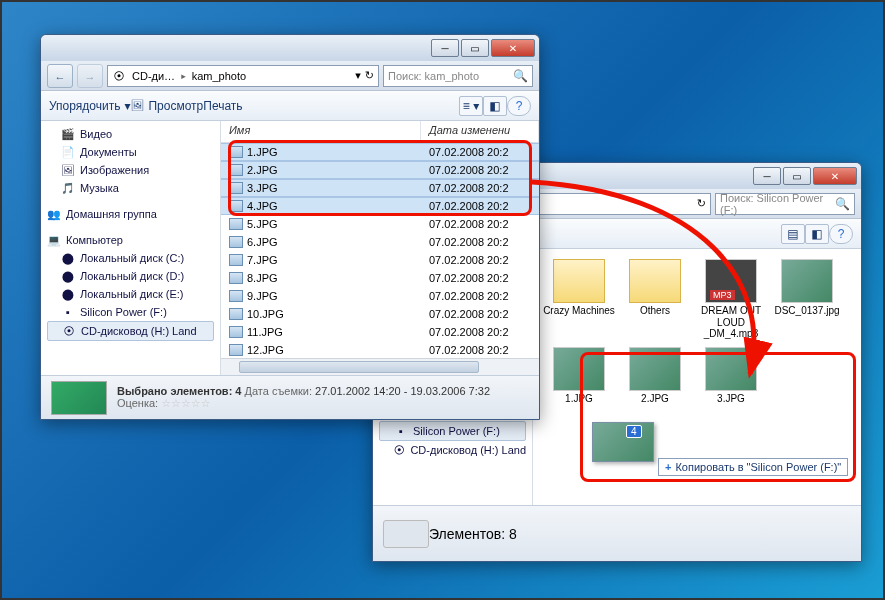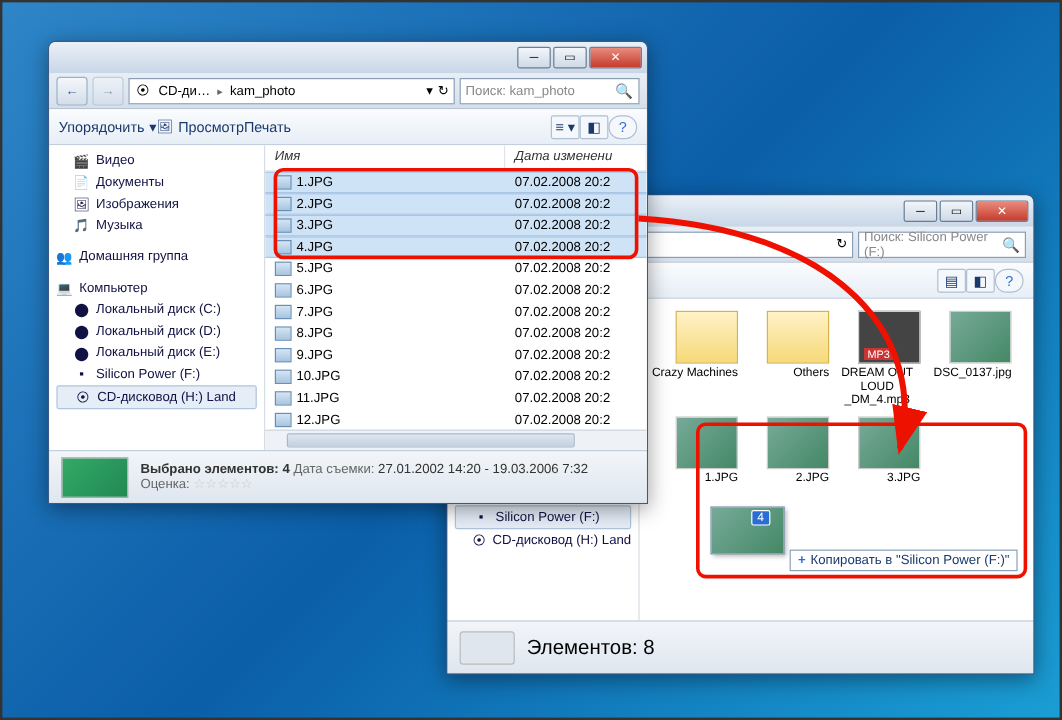--- a/index.html
+++ b/index.html
@@ -33,24 +33,24 @@
 .filelist { flex:1; overflow:hidden; }
 .filerow { display:flex; font-size:11px; height:18px; align-items:center; }
 .filerow .c1 { width:200px; padding-left:8px; display:flex; align-items:center; gap:4px; }
 .filerow .c2 { flex:1; padding-left:8px; }
 .filerow.sel { background:#cfe3f7; border-top:1px solid #a8c5e6; border-bottom:1px solid #a8c5e6; }
 .ficon { width:14px; height:12px; background:linear-gradient(#d5e5f4,#a7c5e0); border:1px solid #6a8fb5; }
 .scrollh { height:17px; background:#eef2f6; border-top:1px solid #d0d6de; position:relative; }
 .scrollh .thumb { position:absolute; left:18px; top:2px; height:12px; width:240px; background:linear-gradient(#dfe7f0,#c2d0e0); border:1px solid #a8b8cb; border-radius:2px; }
 .statusbar { height:44px; background:linear-gradient(#f2f5f9,#dee6ef); border-top:1px solid #c3cfdc; display:flex; align-items:center; padding:0 10px; font-size:11px; color:#333; gap:10px; }
 .statusbar .thumb-img { width:56px; height:34px; background:linear-gradient(135deg,#3a6,#285); border:1px solid #aaa; }
-.statusbar2 { height:44px; background:linear-gradient(#f2f5f9,#dee6ef); border-top:1px solid #c3cfdc; display:flex; align-items:center; padding:0 10px; font-size:17px; gap:10px; }
+.statusbar2 { height:56px; background:linear-gradient(#f2f5f9,#dee6ef); border-top:1px solid #c3cfdc; display:flex; align-items:center; padding:0 10px; font-size:14px; }
 .statusbar2 .driveicon { width:46px; height:28px; background:#dfe6ee; border:1px solid #bbb; border-radius:3px; }
 .iconview { flex:1; padding:10px; display:flex; flex-wrap:wrap; align-content:flex-start; gap:8px 4px; }
-.item { width:72px; display:flex; flex-direction:column; align-items:flex-end; font-size:10px; text-align:center; gap:2px; }
+.item { width:72px; display:flex; flex-direction:column; align-items:center; font-size:10px; text-align:center; gap:2px; }
 .item .ithumb { width:52px; height:44px; background:#eee; border:1px solid #ccc; display:flex; align-items:center; justify-content:center; }
 .item .ithumb.folder { background:linear-gradient(#fff2c7,#f6d978); border-color:#d8b34a; }
 .item .ithumb.mp3 { background:#444; color:#fff; position:relative; }
 .item .ithumb.mp3::after { content:"MP3"; position:absolute; bottom:2px; left:4px; font-size:9px; background:#c33; padding:0 3px; }
 .item .ithumb.photo { background:linear-gradient(135deg,#7a9,#486); }
 .item .ithumb.txt { background:#fff; }
 .item .lbl { line-height:1.15; word-break:break-word; max-height:34px; overflow:hidden; }
 
 .anno { position:absolute; border:3px solid #e10; border-radius:8px; pointer-events:none; }
 .arrow { position:absolute; pointer-events:none; }

